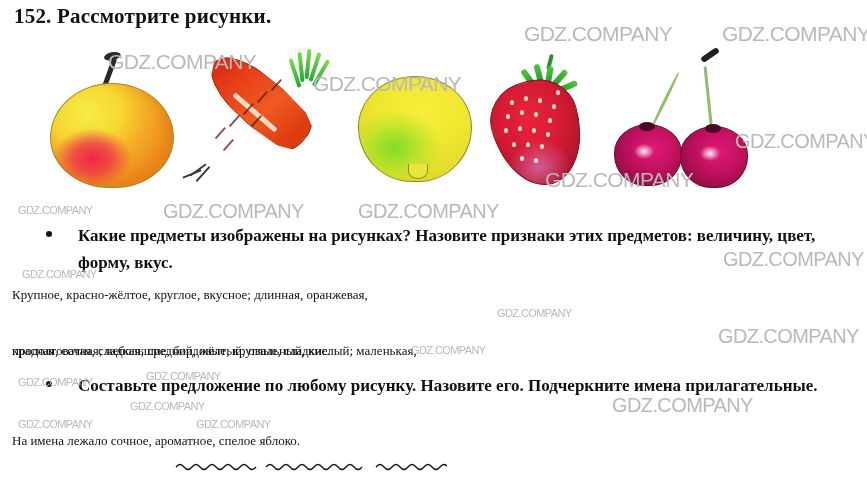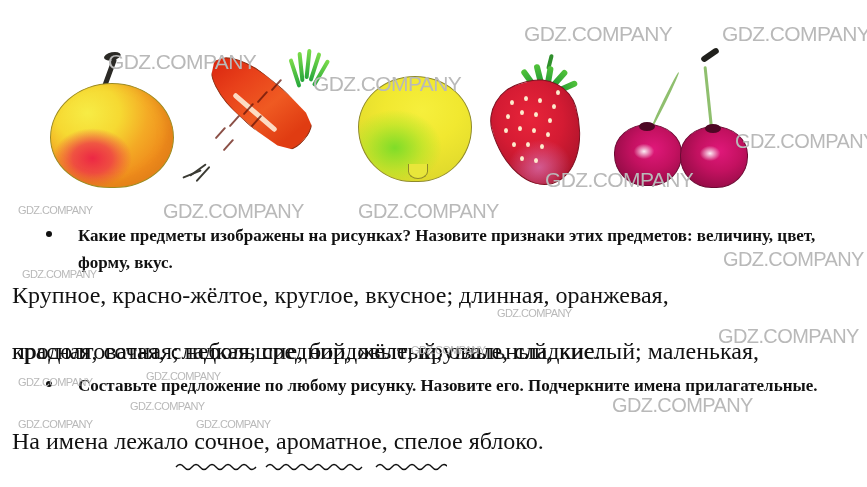--- a/index.html
+++ b/index.html
@@ -252,21 +252,21 @@
   }
   .bullet-text {
     margin-left: 32px;
     font-size: 17px;
     font-weight: bold;
     line-height: 27px;
   }
   .answer-line {
     position: absolute;
     left: 12px;
-    font-size: 24px;
+    font-size: 13px;
     line-height: 26px;
     white-space: nowrap;
   }
   #bullet-1 { top: 222px; }
   #answer-1-l1 { top: 282px; }
   #answer-1-l2 { top: 310px; margin-top: 28px; }
   #answer-1-l3 { top: 338px; text-align: center; }
   #bullet-2 { top: 372px; }
   #answer-2-l1 { top: 428px; }
 
@@ -289,20 +289,21 @@
     letter-spacing: -0.6px;
     white-space: nowrap;
     pointer-events: none;
   }
 </style>
 </head>
 <body>
 
 <div id="page">
 
+  <div id="exercise-title">152. Рассмотрите рисунки.</div>
 
   <div id="illustrations">
 
     <div class="fruit" id="fruit-apple">
       <div class="stem"></div>
       <div class="body"></div>
     </div>
 
     <div class="fruit" id="fruit-carrot">
       <div class="leaf l4"></div>

